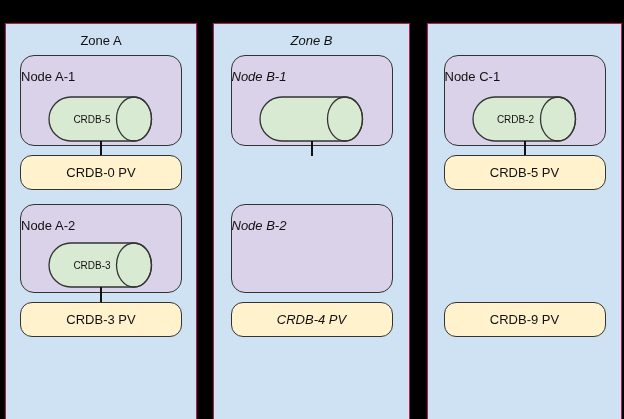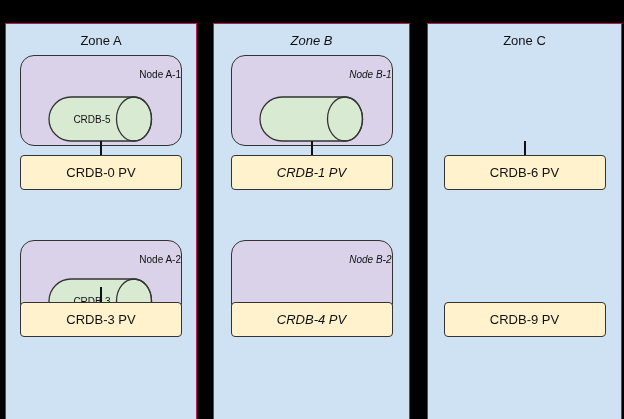--- a/index.html
+++ b/index.html
@@ -33,26 +33,26 @@
     position: absolute;
     left: 50%;
     transform: translateX(-50%);
     width: 162px;
     background: #d9d2e9;
     border: 1px solid #333333;
     border-radius: 14px;
     box-sizing: border-box;
   }
   .node-1 { top: 31px;  height: 91px; }
-  .node-2 { top: 180px; height: 89px; margin-top: 36px; }
+  .node-2 { top: 180px; height: 89px; }
   .node-label {
     position: absolute;
     top: 13px; left: 0; right: 0;
-    text-align: right;
-    font-size: 10px;
+    text-align: left;
+    font-size: 13px;
     color: #111111;
   }
   .cylinder {
     position: absolute;
     left: 27px;
     width: 105px;
     height: 46px;
   }
   .node-1 .cylinder { top: 40px; }
   .node-2 .cylinder { top: 37px; }
@@ -75,21 +75,21 @@
   .connector-1 { top: 117px; height: 15px; }
   .connector-2 { top: 263px; height: 16px; }
   .pv {
     position: absolute;
     left: 50%;
     transform: translateX(-50%);
     width: 162px;
     height: 35px;
     background: #fff2cc;
     border: 1px solid #333333;
-    border-radius: 4px;
+    border-radius: 12px;
     box-sizing: border-box;
     display: flex;
     align-items: center;
     justify-content: center;
     font-size: 13px;
     color: #111111;
   }
   .pv-1 { top: 131px; }
   .pv-2 { top: 278px; }
   .cyl-svg { display: block; }
@@ -139,38 +139,44 @@
     <div class="node node-1">
       <div class="node-label">Node B-1</div>
       <div class="cylinder">
         <svg class="cyl-svg" width="105" height="46" viewBox="0 0 105 46">
           <path d="M 23 1 L 86 1 A 17.5 22 0 0 1 86 45 L 23 45 A 22 22 0 0 1 23 1 Z" fill="#d9ead3" stroke="#333333" stroke-width="1.3"></path>
           <ellipse cx="86" cy="23" rx="17.5" ry="22" fill="none" stroke="#333333" stroke-width="1.3"></ellipse>
         </svg>
       </div>
     </div>
     <div class="connector connector-1"></div>
-    <div class="pv pv-1">
-      <span>CRDB-1 PV</span>
-    </div>
 
     <div class="node node-2">
       <div class="node-label">Node B-2</div>
     </div>
     <div class="pv pv-2">
       <span>CRDB-4 PV</span>
     </div>
   </div>
 
   <div class="zone zone-c">
-    <div class="zone-label">Zone C</div>
 
+    <div class="node node-1">
+      <div class="node-label">Node C-1</div>
+      <div class="cylinder">
+        <svg class="cyl-svg" width="105" height="46" viewBox="0 0 105 46">
+          <path d="M 23 1 L 86 1 A 17.5 22 0 0 1 86 45 L 23 45 A 22 22 0 0 1 23 1 Z" fill="#d9ead3" stroke="#333333" stroke-width="1.3"></path>
+          <ellipse cx="86" cy="23" rx="17.5" ry="22" fill="none" stroke="#333333" stroke-width="1.3"></ellipse>
+        </svg>
+        <span class="cyl-label">CRDB-2</span>
+      </div>
+    </div>
     <div class="connector connector-1"></div>
     <div class="pv pv-1">
-      <span>CRDB-6 PV</span>
+      <span>CRDB-5 PV</span>
     </div>
 
     <div class="pv pv-2">
       <span>CRDB-9 PV</span>
     </div>
   </div>
 
 </div>
 
 </body></html>

